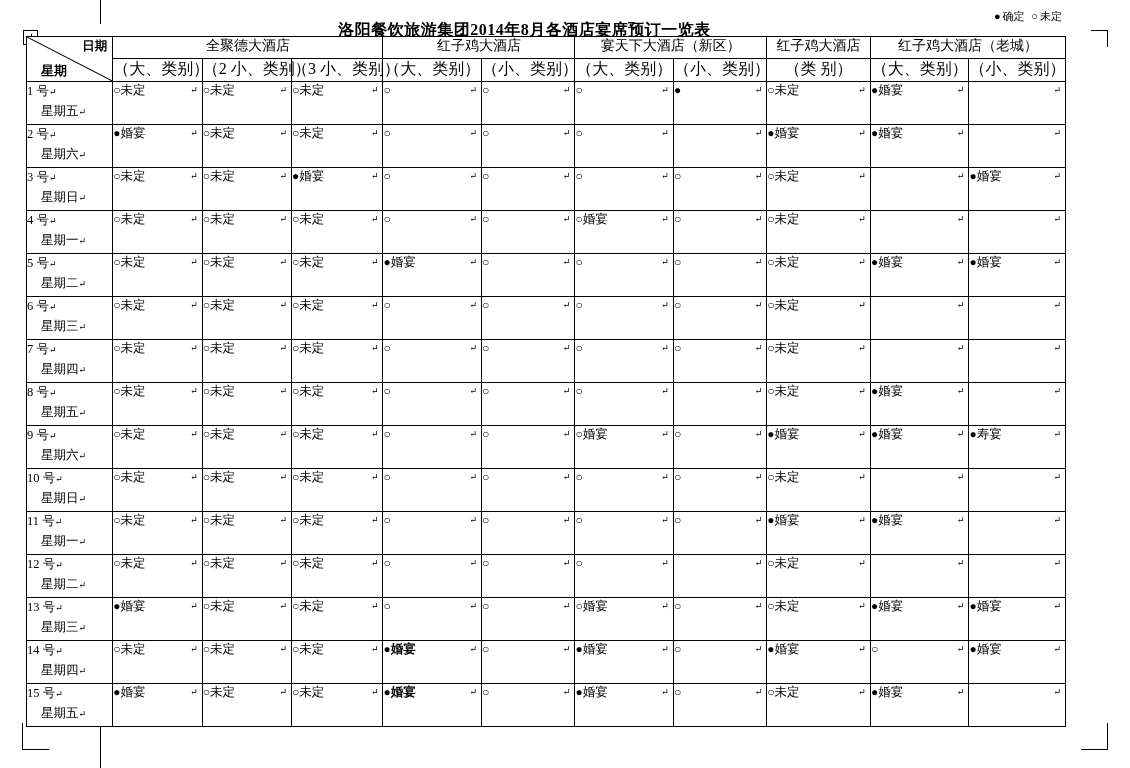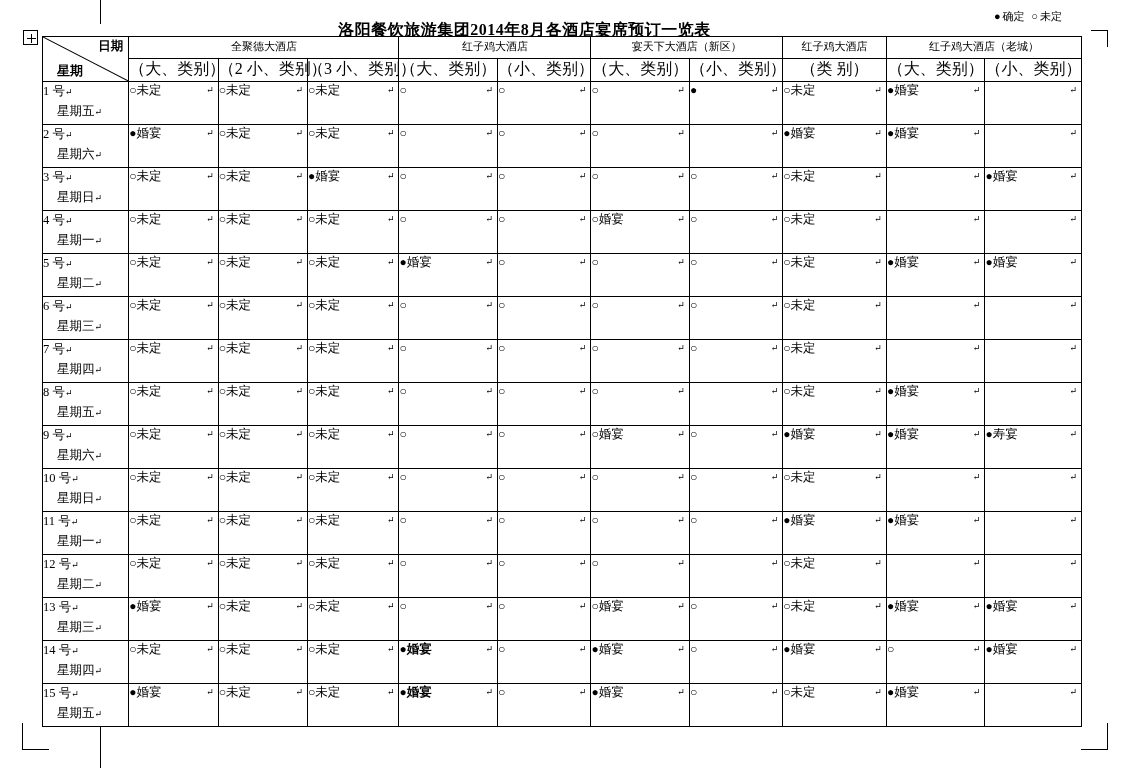--- a/index.html
+++ b/index.html
@@ -83,21 +83,21 @@
     content: "\25CF";
     margin-right: 2px;
   }
   .legend .open::before {
     content: "\25CB";
     margin-right: 2px;
   }
 
   table.sheet {
     position: absolute;
-    left: 42px;
+    left: 26px;
     top: 36px;
     border-collapse: collapse;
     table-layout: fixed;
     width: 1040px;
     font-size: 13px;
     border-radius: 29px;
   }
   table.sheet td, table.sheet th {
     border: 1px solid #000;
     padding: 0;
@@ -105,21 +105,21 @@
     font-weight: normal;
     background: #fff;
   }
 
   
   .hdr-group {
     text-align: center;
     height: 18px;
     line-height: 18px;
     font-weight: bold;
-    font-size: 11px;
+    font-size: 14px;
     white-space: nowrap;
   }
   .hdr-sub {
     text-align: center;
     height: 19px;
     line-height: 19px;
     font-size: 16px;
     white-space: nowrap;
   }
 

